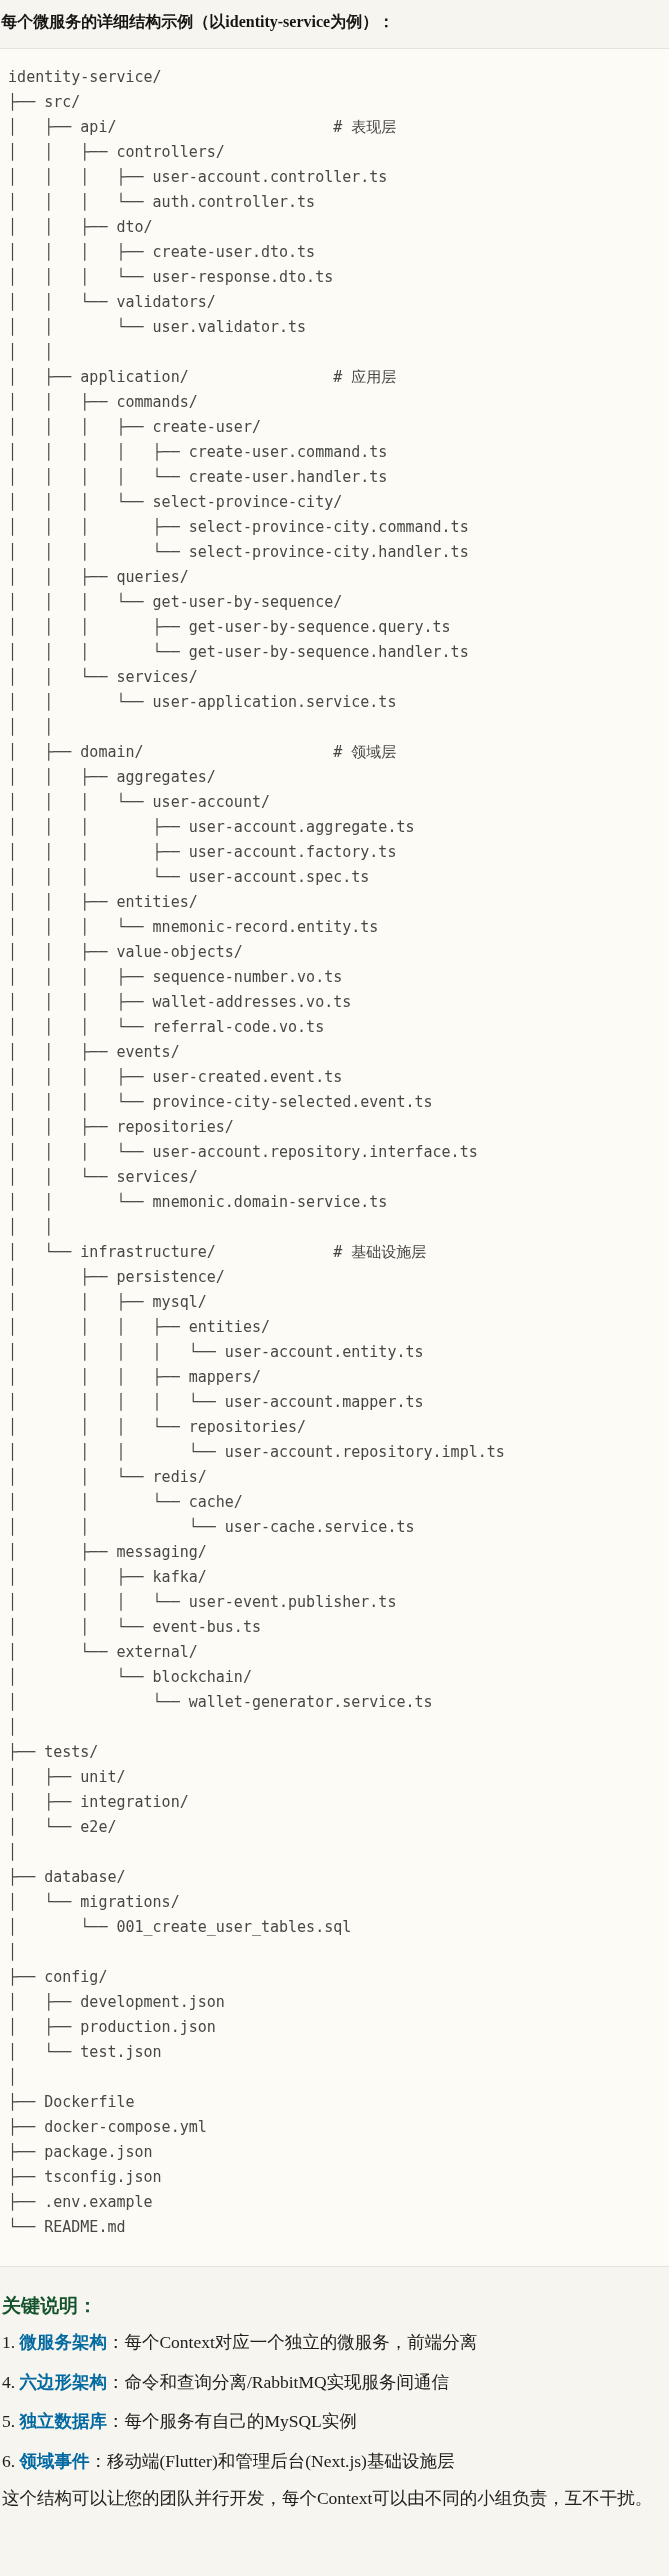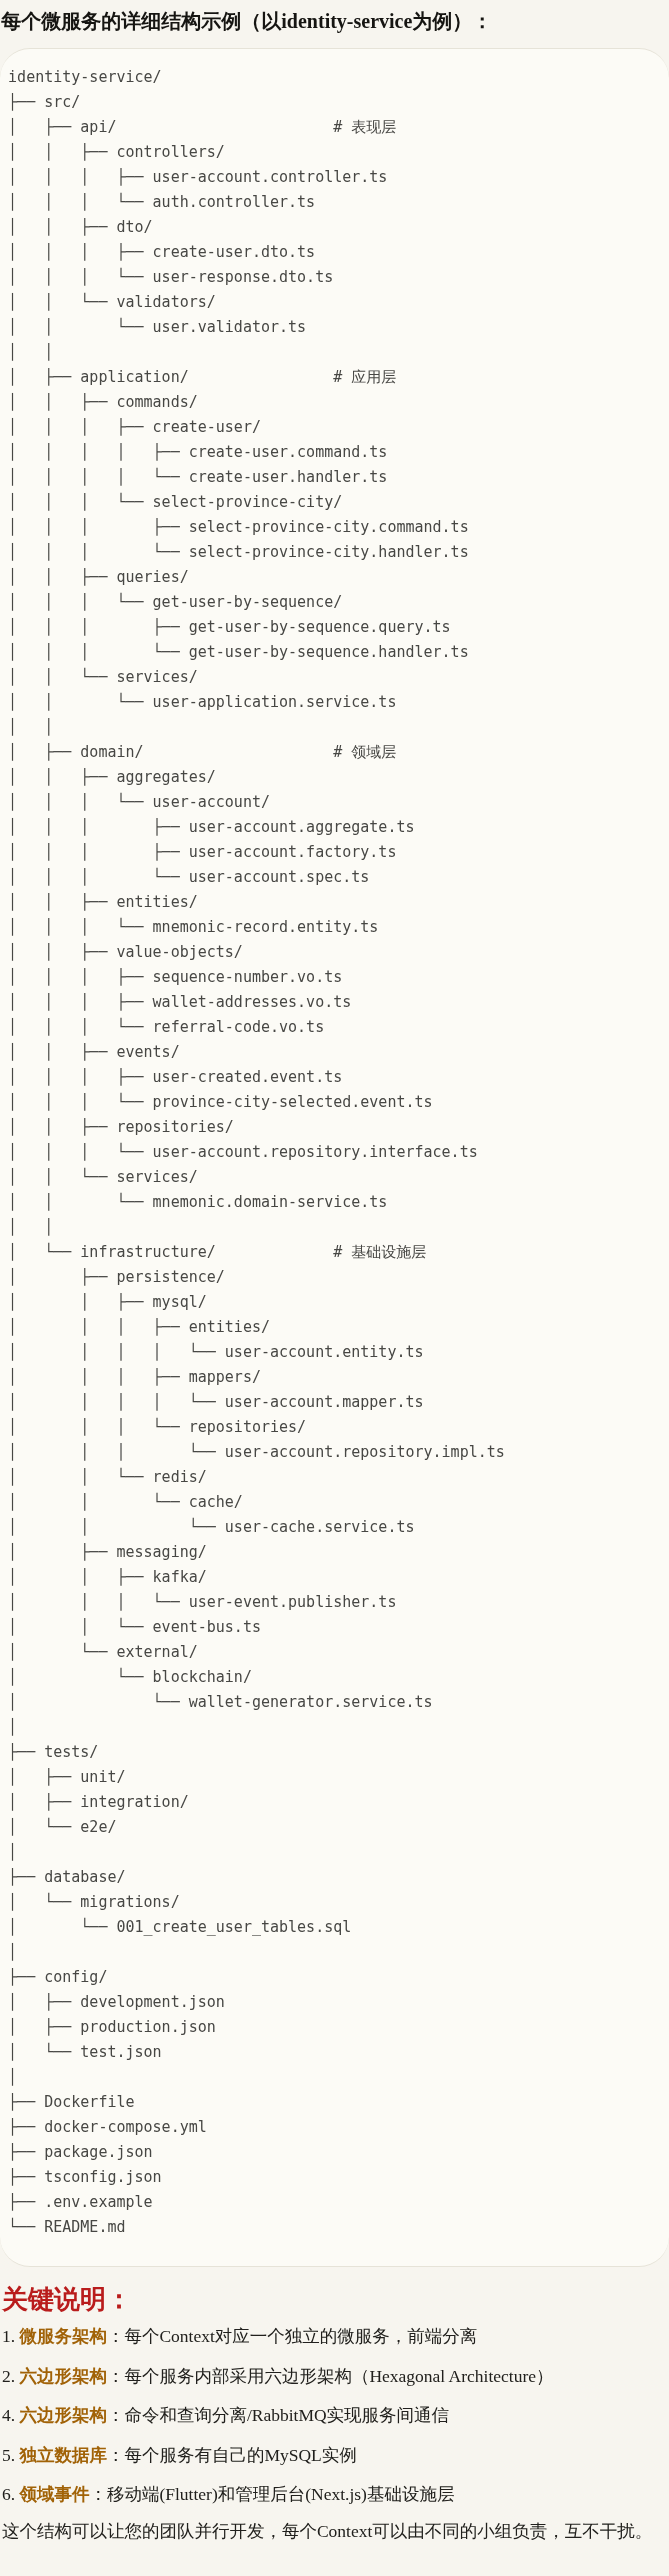--- a/index.html
+++ b/index.html
@@ -11,69 +11,68 @@
     height: 2576px;
     background: #f7f5ef;
     color: #1d1c1a;
     font-family: "Liberation Serif", serif;
     overflow: hidden;
     box-sizing: border-box;
   }
   .page-title {
     margin: 0 0 0 1.3px;
     padding-top: 7.5px;
-    font-size: 20px;
+    font-size: 16px;
     line-height: 27.5px;
     font-weight: bold;
     white-space: nowrap;
     color: #161512;
   }
   .code-block {
     margin-top: 13px;
     background: #fcfbf6;
     border-top: 0.6px solid #e6e3d8;
     border-bottom: 0.6px solid #e6e3d8;
     padding: 15.6px 6.3px 26px 8.1px;
     box-sizing: border-box;
     width: 669px;
     overflow: hidden;
-    border-radius: 30px;
   }
   .code-block pre {
     margin: 0;
     font-family: "DejaVu Sans Mono", "Liberation Mono", monospace;
     font-size: 15px;
     line-height: 25px;
     color: #474744;
     white-space: pre;
   }
   .notes {
     padding: 0 0 0 1.9px;
   }
   .notes-heading {
-    margin: 19px 0 0 0;
-    font-size: 26px;
+    margin: 25px 0 0 0;
+    font-size: 19px;
     line-height: 27.5px;
     font-weight: bold;
-    color: #b91c1c;
+    color: #14532d;
     white-space: nowrap;
   }
   .note-item {
     margin: 14.4px 0 0 0;
     font-size: 17.5px;
     line-height: 25px;
     white-space: nowrap;
     color: #21201d;
   }
   .note-item:first-of-type {
     margin-top: 11.3px;
   }
   .note-item b {
     font-weight: bold;
-    color: #a16207;
+    color: #0369a1;
   }
   .notes-footer {
     margin: 12.5px 0 0 0;
     font-size: 17.5px;
     line-height: 25px;
     white-space: nowrap;
     color: #21201d;
   }
 </style>
 </head>
@@ -169,21 +168,20 @@
 ├── tsconfig.json
 ├── .env.example
 └── README.md</pre>
 </div>
 
 <div class="notes">
   <h2 class="notes-heading">关键说明：</h2>
 
   <div class="note-item"><span>1. </span><b>微服务架构</b><span>：</span><span>每个Context对应一个独立的微服务，前端分离</span></div>
 
-  <div class="note-item"><span>2. </span><b>六边形架构</b><span>：</span><span>每个服务内部采用六边形架构（Hexagonal Architecture）</span></div>
 
 
   <div class="note-item"><span>4. </span><b>六边形架构</b><span>：</span><span>命令和查询分离/RabbitMQ实现服务间通信</span></div>
 
   <div class="note-item"><span>5. </span><b>独立数据库</b><span>：</span><span>每个服务有自己的MySQL实例</span></div>
 
   <div class="note-item"><span>6. </span><b>领域事件</b><span>：</span><span>移动端(Flutter)和管理后台(Next.js)基础设施层</span></div>
 
   <p class="notes-footer">这个结构可以让您的团队并行开发，每个Context可以由不同的小组负责，互不干扰。</p>
 </div>

